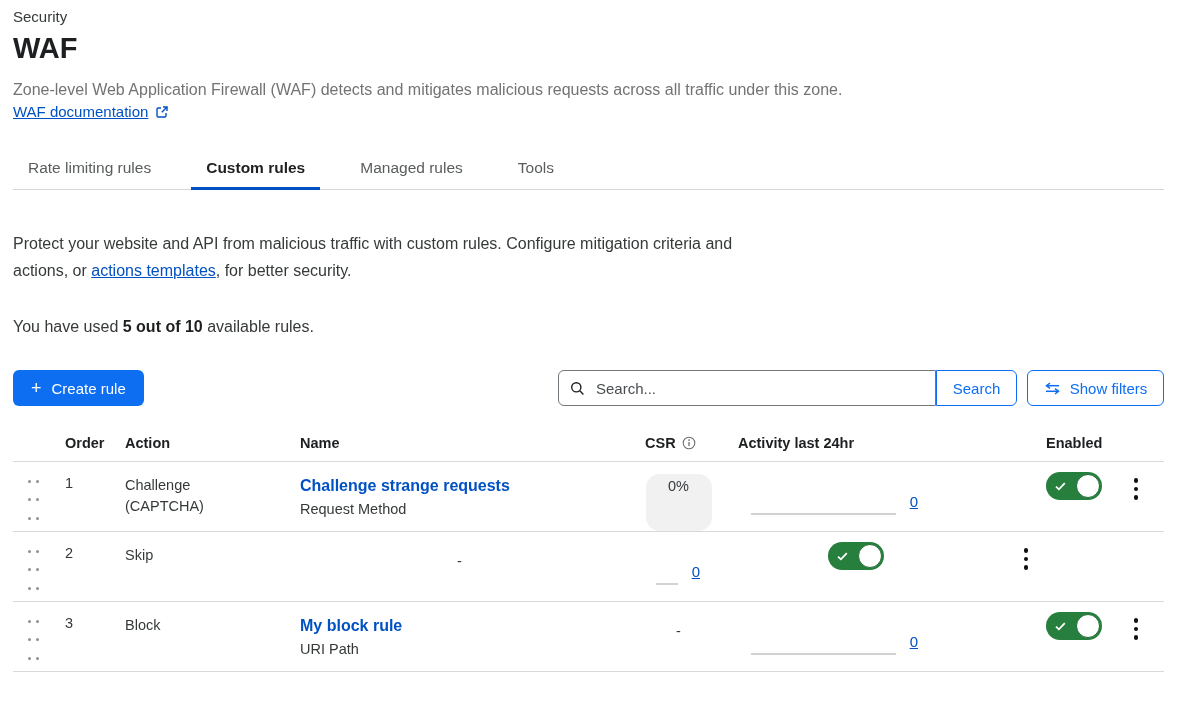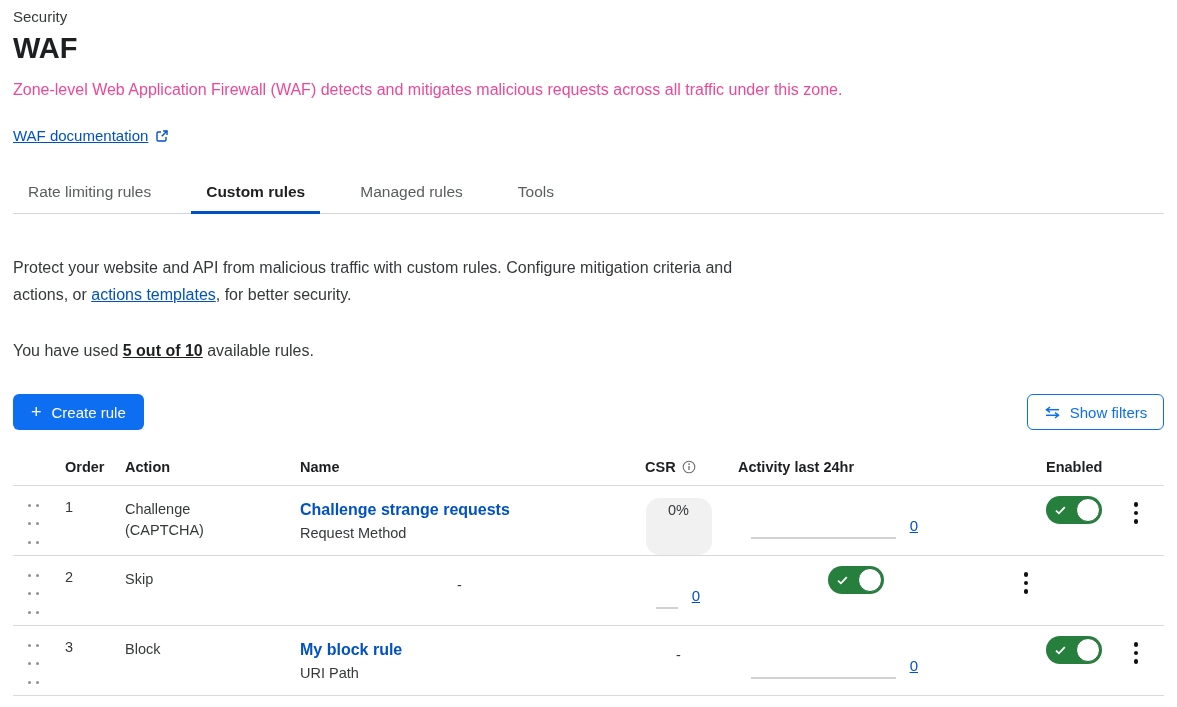--- a/index.html
+++ b/index.html
@@ -7,45 +7,45 @@
     margin: 0;
     background: #ffffff;
     color: #36393a;
     font-family: "Liberation Sans", sans-serif;
   }
   .page { width: 1177px; padding: 8px 13px 20px; }
 
   
   .eyebrow { font-size: 15px; color: #36393a; }
   .page-title { margin: 7px 0 0; font-size: 29px; font-weight: 700; color: #1d1f20; }
-  .desc { margin: 16px 0 0; font-size: 16px; color: #ec4899; }
+  .desc { margin: 16px 0 0; font-size: 16px; color: #737373; }
   .doc-link {
     display: inline-flex; align-items: center; gap: 7px;
-    margin-top: 28px; font-size: 15px; color: #0051c3;
+    margin-top: 4px; font-size: 15px; color: #0051c3;
     text-decoration: underline; cursor: pointer;
   }
   .doc-link svg { flex: 0 0 auto; }
 
   
   .tabs { display: flex; margin-top: 29px; border-bottom: 1px solid #d6d6d6; }
   .tab {
     position: relative; padding: 9px 15px 12px; margin-right: 25px;
     font-size: 15.5px; color: #595d5e; cursor: pointer; white-space: nowrap;
   }
   .tab.active { color: #1d1f20; font-weight: 700; }
   .tab.active::after {
     content: ""; position: absolute; left: 0; right: 0; bottom: -1px;
     height: 3px; background: #0051c3;
   }
 
   
   .intro { margin: 40px 0 0; max-width: 745px; font-size: 16px; line-height: 27px; }
   .intro .tpl-link { color: #0051c3; text-decoration: underline; cursor: pointer; }
   .usage { margin: 34px 0 0; font-size: 16px; }
-  .usage b { color: #1d1f20; text-decoration: underline; }
+  .usage b { color: #1d1f20; }
 
   
   .toolbar { display: flex; align-items: center; margin-top: 34px; }
   .btn-primary {
     display: inline-flex; align-items: center; gap: 10px;
     height: 36px; padding: 0 18px; border: none; border-radius: 6px;
     background: #0d6ef2; color: #fff; font-size: 15px; cursor: pointer;
     font-family: inherit;
   }
   .btn-primary .plus { font-size: 18px; font-weight: 400; line-height: 1; }
@@ -170,20 +170,32 @@
   <p class="usage">
     <span>You have used </span><b>5 out of 10</b><span> available rules.</span>
   </p>
 
   <div class="toolbar">
     <button class="btn-primary">
       <span class="plus">+</span>
       <span>Create rule</span>
     </button>
     <div class="toolbar-spacer"></div>
+    <div class="search-group">
+      <div class="search-wrap">
+        <span style="display:inline-flex;">
+          <svg width="15" height="15" viewBox="0 0 15 15" fill="none">
+            <circle cx="6.3" cy="6.3" r="4.6" stroke="#1d1f20" stroke-width="1.4"></circle>
+            <path d="M9.8 9.8L13.4 13.4" stroke="#1d1f20" stroke-width="1.4"></path>
+          </svg>
+        </span>
+        <input type="text" placeholder="Search..." style="">
+      </div>
+      <button class="btn-search">Search</button>
+    </div>
     <button class="btn-filters">
       <span style="display:inline-flex;">
         <svg width="17" height="13" viewBox="0 0 17 13" fill="none">
           <path d="M6 1L2.5 3.7L6 6.4" stroke="#0d6ef2" stroke-width="1.5" fill="none"></path>
           <path d="M2.5 3.7H15" stroke="#0d6ef2" stroke-width="1.5"></path>
           <path d="M11 6.6L14.5 9.3L11 12" stroke="#0d6ef2" stroke-width="1.5" fill="none"></path>
           <path d="M14.5 9.3H2" stroke="#0d6ef2" stroke-width="1.5"></path>
         </svg>
       </span>
       <span>Show filters</span>

